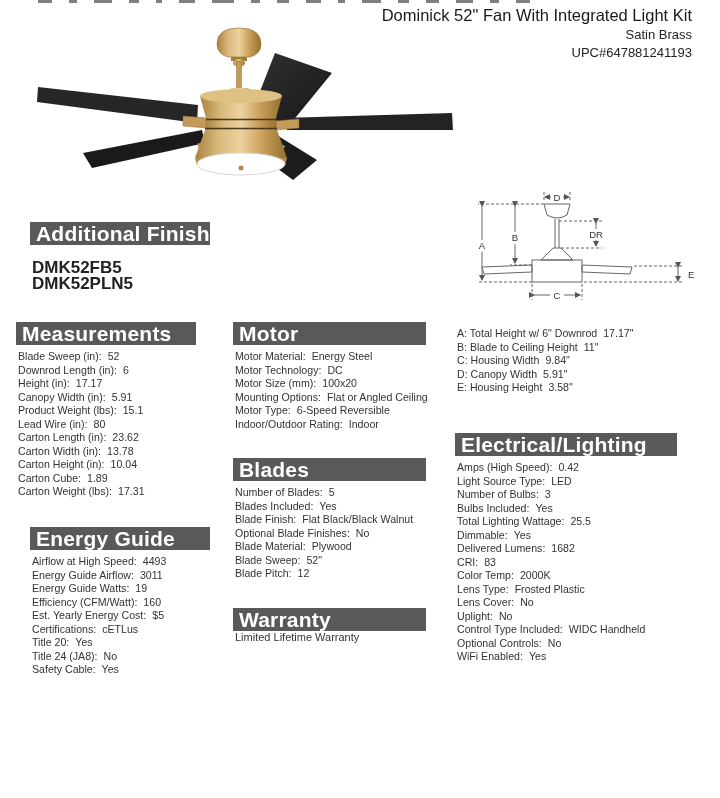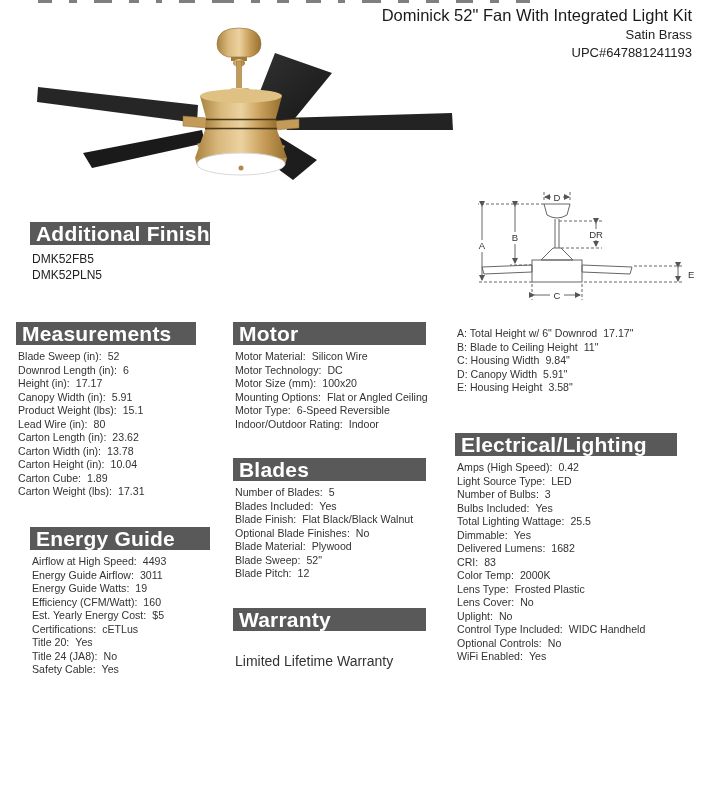--- a/index.html
+++ b/index.html
@@ -19,24 +19,24 @@
   
   .spec{position:absolute}
   .spec .hdr{background:#595959;color:#ffffff;font-weight:bold;font-size:21px;
              line-height:23px;height:23px;padding-left:6px;letter-spacing:.2px;
              white-space:nowrap;overflow:hidden}
   .rows{margin-top:5px;padding:0 4px 0 2px}
   .row{display:flex;justify-content:flex-start;font-size:10.6px;
        line-height:13.5px;color:#333}
   .row .lbl{white-space:nowrap}
   .row .val{white-space:nowrap;text-align:right;padding-left:6px}
-  .codes{margin-top:7px;padding-left:2px;font-size:12px;font-weight:normal;
+  .codes{margin-top:16px;padding-left:2px;font-size:17px;font-weight:bold;
          color:#222;line-height:14px}
   .codes div{margin-bottom:2px}
-  .wtext{margin-top:22px;padding-left:2px;font-size:14px;color:#333}
+  .wtext{margin-top:0;padding-left:2px;font-size:11px;color:#333}
 
   .fanimg{position:absolute;left:25px;top:18px}
   .dimdiag{position:absolute;left:460px;top:188px}
   .dimdiag text{font-family:"Liberation Sans",sans-serif;font-size:9.5px;fill:#333}
 </style>
 </head>
 <body>
 
 <div class="topdash">
   <i style="width:14px"></i>
@@ -293,21 +293,21 @@
       </div>
     </div>
 </div>
 
 <div class="spec" style="left:233px;top:322px;width:193px">
   <div class="hdr">Motor</div>
   <div class="rows">
 
       <div class="row">
         <span class="lbl">Motor Material:</span>
-        <span class="val">Silicon Wire</span>
+        <span class="val">Energy Steel</span>
       </div>
 
       <div class="row">
         <span class="lbl">Motor Technology:</span>
         <span class="val">DC</span>
       </div>
 
       <div class="row">
         <span class="lbl">Motor Size (mm):</span>
         <span class="val">100x20</span>

